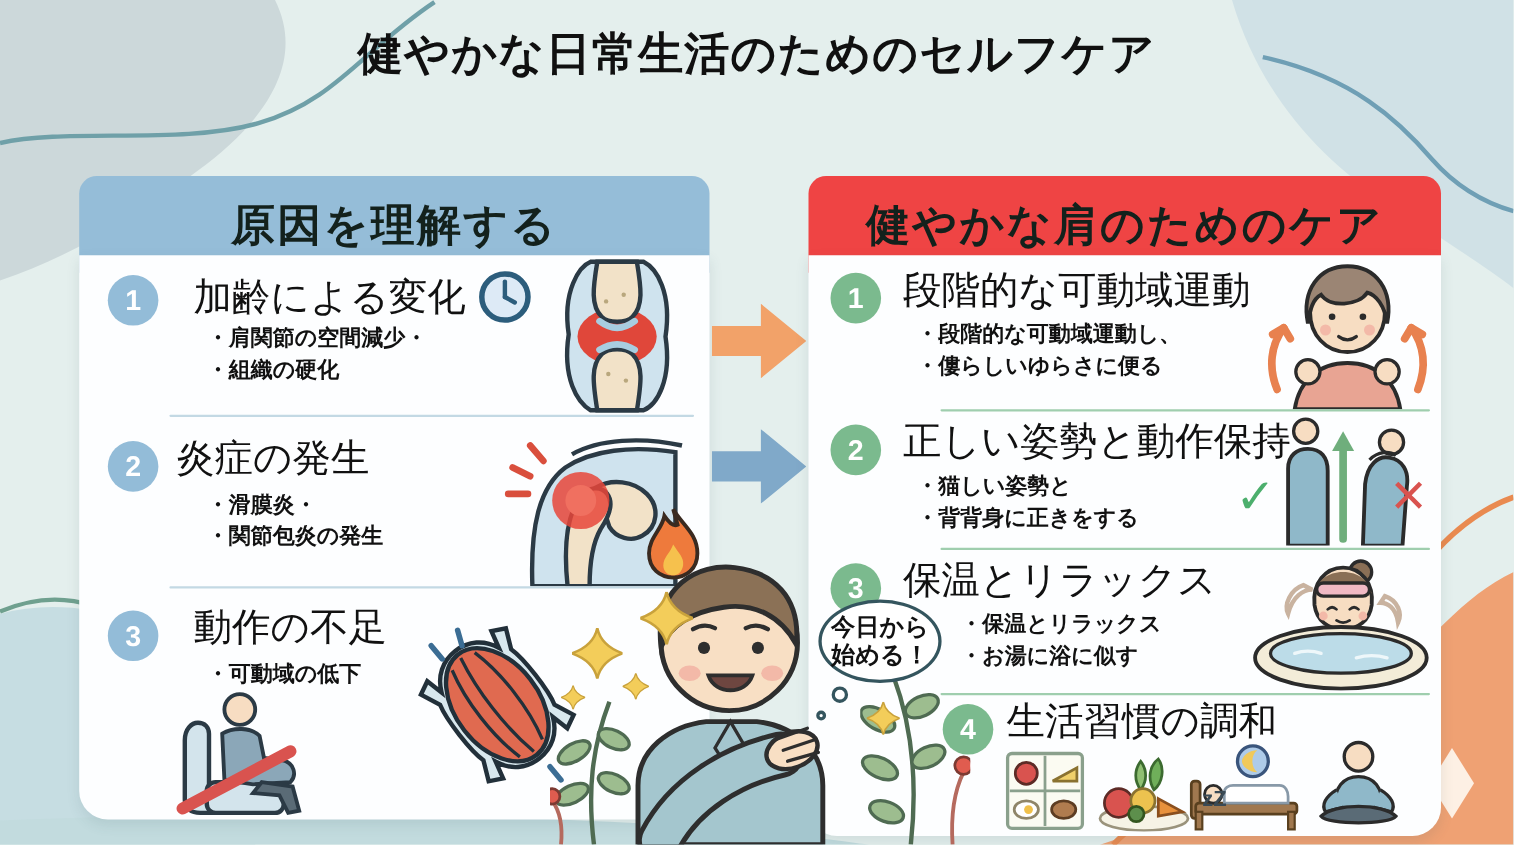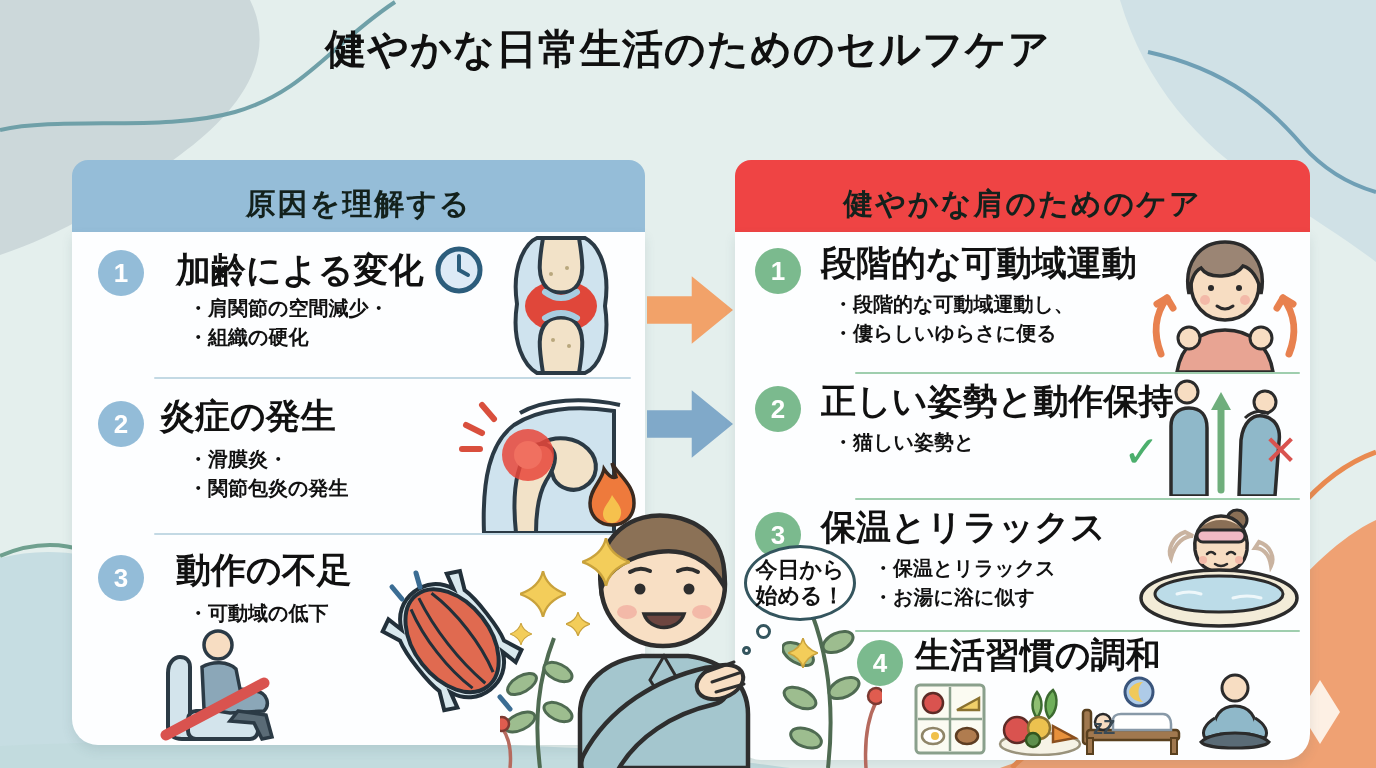--- a/index.html
+++ b/index.html
@@ -13,39 +13,39 @@
   .abs{position:absolute;}
   
   .main-title{
     position:absolute;top:24px;left:0;width:1376px;text-align:center;
     font-size:41px;font-weight:800;line-height:1.26;color:#101010;
     letter-spacing:1px;z-index:2;
   }
   
   .panel-header{
     position:absolute;height:88px;display:flex;align-items:center;justify-content:center;
-    font-size:30px;font-weight:800;color:#13211c;border-radius:16px 16px 0 0;z-index:1;
+    font-size:40px;font-weight:800;color:#13211c;border-radius:16px 16px 0 0;z-index:1;
     letter-spacing:2px;
   }
   .panel-body{
     position:absolute;background:#fdfeff;border-radius:0 0 26px 26px;
     box-shadow:0 5px 12px rgba(60,90,100,.12);z-index:1;
   }
   .hdr-blue{background:#95bdd8;}
   .hdr-green{background:#ef4444;text-align:center;}
   .row{position:absolute;left:0;width:100%;}
   .num{
     position:absolute;width:46px;height:46px;border-radius:50%;
     display:flex;align-items:center;justify-content:center;
     color:#fff;font-size:26px;font-weight:800;z-index:2;
   }
   .num-blue{background:#93bcd8;}
   .num-green{background:#7bba8e;}
   .titlewrap{position:absolute;display:flex;align-items:center;gap:10px;z-index:2;}
-  .item-title{font-size:35px;font-weight:700;white-space:nowrap;color:#111;}
+  .item-title{font-size:35px;font-weight:400;white-space:nowrap;color:#111;}
   .bullets{position:absolute;z-index:2;}
   .bullet{font-size:20px;font-weight:700;line-height:1.46;white-space:nowrap;color:#111;}
   .divider{position:absolute;height:2.5px;border-radius:2px;z-index:2;}
   .div-blue{background:#c3d9e4;}
   .div-green{background:#9fceae;}
   
   .flow-arrow{
     position:absolute;width:86px;height:72px;z-index:1;
     clip-path:polygon(0 31%,52% 31%,52% 3%,100% 50%,52% 97%,52% 69%,0 69%);
   }
@@ -220,20 +220,21 @@
       <div class="divider div-green" style="left:120px;right:10px;bottom:0;"></div>
     </div>
 
     <div class="row" style="top:142px;height:126px;">
       <div class="num num-green" style="left:20px;top:12px;">2</div>
       <div class="titlewrap" style="left:86px;top:4px;">
         <span class="item-title">正しい姿勢と動作保持</span>
       </div>
       <div class="bullets" style="left:98px;top:54px;">
         <div class="bullet">・猫しい姿勢と</div>
+        <div class="bullet">・背背身に正きをする</div>
       </div>
       <div class="abs glyph" style="left:388px;top:56px;font-size:44px;color:#4caf6d;z-index:2;">✓</div>
       <svg class="abs" style="left:424px;top:4px;" width="130" height="118" viewBox="0 0 130 118">
         <circle cx="28" cy="14" r="11" fill="#f7ddc2" stroke="#2b2b2b" stroke-width="3"></circle>
         <path d="M12 118 L12 48 C12 36 20 30 30 30 C42 30 48 38 48 50 L48 118 Z" fill="#8fb8c9" stroke="#2b2b2b" stroke-width="3.5"></path>
         <line x1="62" y1="112" x2="62" y2="28" stroke="#6fae7c" stroke-width="7" stroke-linecap="round"></line>
         <path d="M62 14 L52 32 L72 32 Z" fill="#6fae7c"></path>
         <circle cx="106" cy="24" r="11" fill="#f7ddc2" stroke="#2b2b2b" stroke-width="3"></circle>
         <path d="M80 118 L82 62 C84 44 94 36 104 38 C116 40 122 50 120 64 L116 118 Z" fill="#8fb8c9" stroke="#2b2b2b" stroke-width="3.5"></path>
         <path d="M86 40 C94 32 104 32 110 36" fill="none" stroke="#2b2b2b" stroke-width="3"></path>

